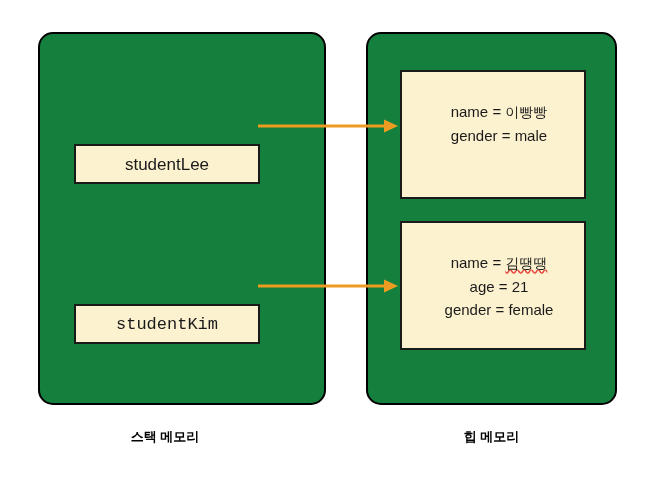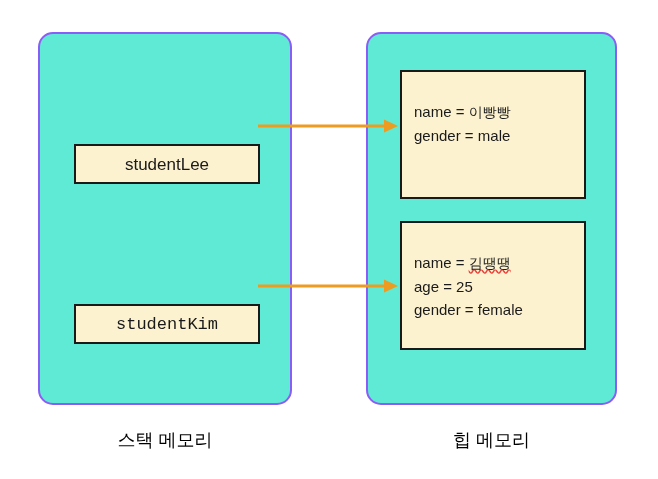--- a/index.html
+++ b/index.html
@@ -19,28 +19,29 @@
   #canvas {
     position: absolute;
     left: 0; top: 0;
     width: 658px;
     height: 479px;
   }
 
   
   .region {
     position: absolute;
-    background: #5eead4;
-    border: 2px solid #8b5cf6;
+    background: #15803d;
+    border: 2px solid #000000;
     border-radius: 15px;
     box-sizing: border-box;
+    text-align: center;
   }
   #stack-region {
     left: 38px;  top: 32px;
-    width: 254px; height: 373px;
+    width: 288px; height: 373px;
   }
   #heap-region {
     left: 366px; top: 32px;
     width: 251px; height: 373px;
   }
 
   
   .box {
     position: absolute;
     background: #fdf2d0;
@@ -96,22 +97,22 @@
     position: absolute;
     overflow: visible;
   }
   #arrow-studentlee { left: 258px; top: 118px; }
   #arrow-studentkim { left: 258px; top: 278px; }
 
   
   .region-caption {
     position: absolute;
     top: 428px;
-    font-size: 18px;
-    font-weight: normal;
+    font-size: 13px;
+    font-weight: bold;
     color: #000000;
     text-align: center;
     white-space: nowrap;
   }
   #caption-stack { left: 38px; width: 254px; }
   #caption-heap  { left: 366px; width: 251px; }
 </style>
 </head>
 <body>
 
@@ -135,21 +136,21 @@
       <div class="obj-line">
         <span>name = </span><span class="kr-name">이빵빵</span>
       </div>
       <div class="obj-line">gender = male</div>
     </div>
 
     <div class="box obj-box" id="obj-box-2">
       <div class="obj-line">
         <span>name = </span><span class="kr-name misspelled">김땡땡</span>
       </div>
-      <div class="obj-line">age = 25</div>
+      <div class="obj-line">age = 21</div>
       <div class="obj-line">gender = female</div>
     </div>
 
   </div>
 
   <svg class="arrow-svg" id="arrow-studentlee" width="142" height="16" viewBox="0 0 142 16">
     <line x1="0" y1="8" x2="128" y2="8" stroke="#ed9b21" stroke-width="3"></line>
     <polygon points="126,1.5 140,8 126,14.5" fill="#ed9b21"></polygon>
   </svg>
 

